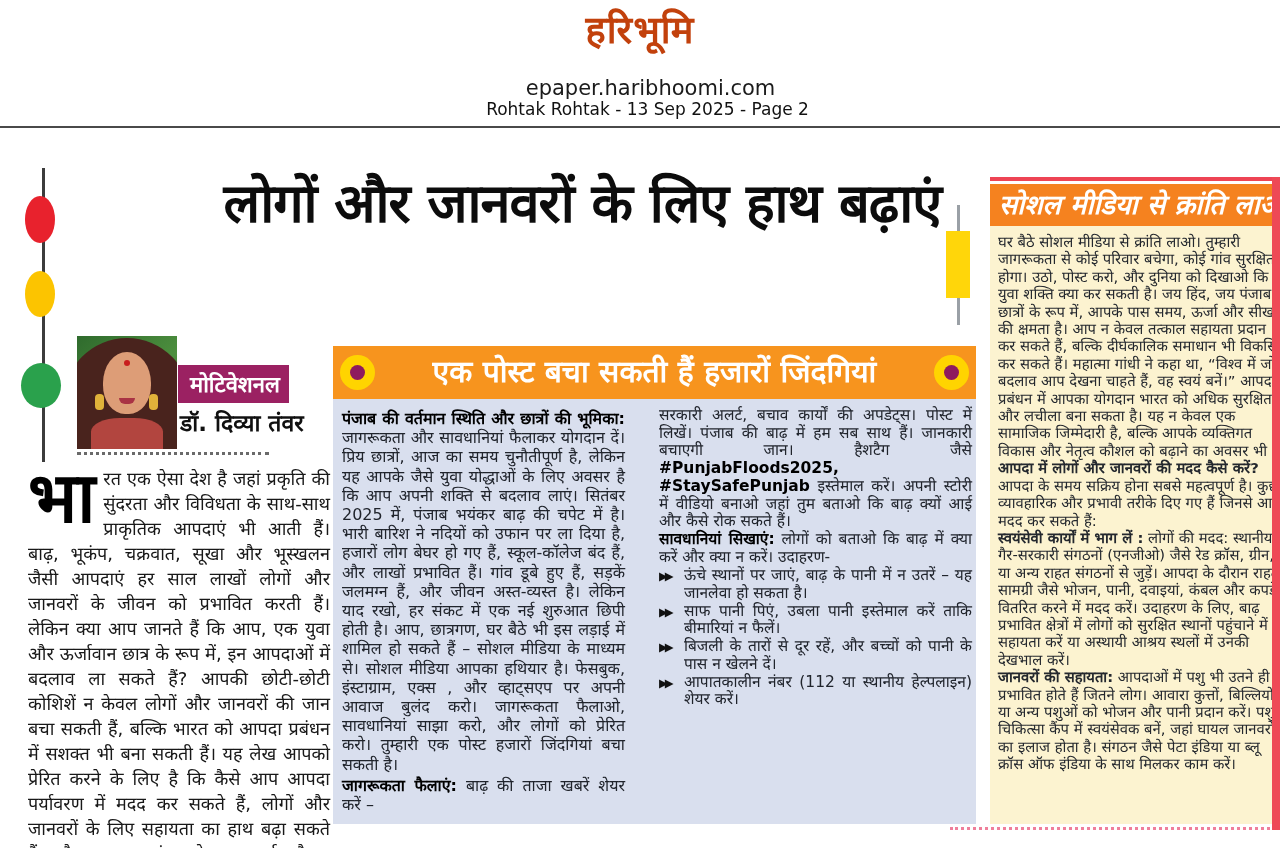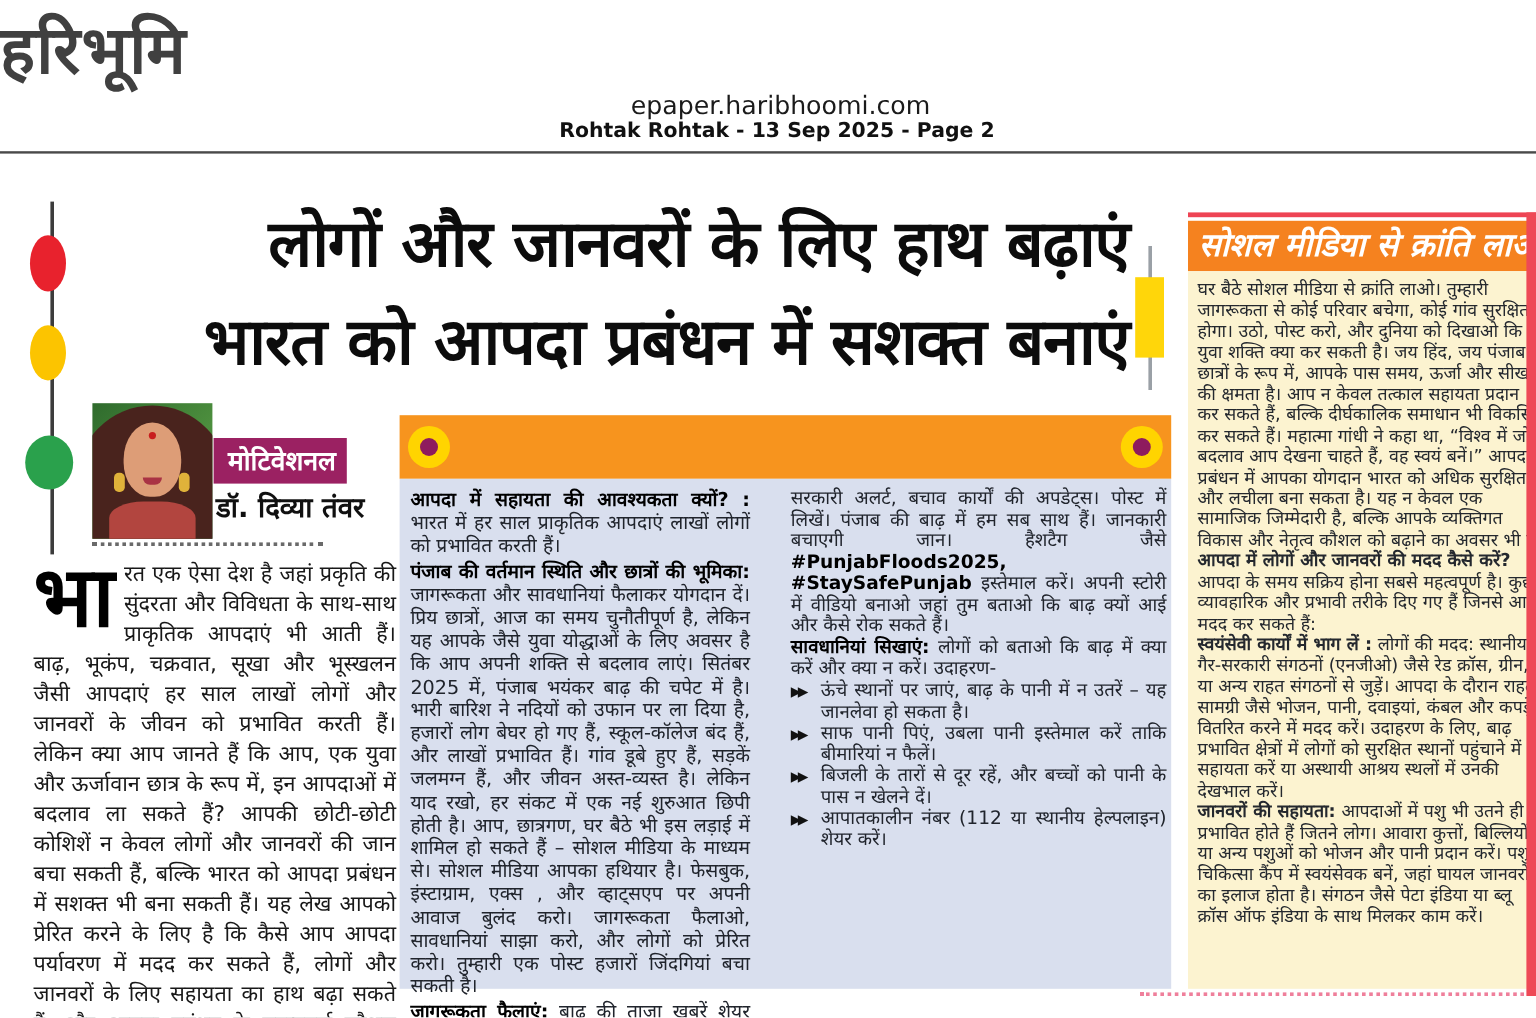--- a/index.html
+++ b/index.html
@@ -1,24 +1,24 @@
 <!DOCTYPE html>
 <html><head>
 <meta charset="utf-8">
 <style>
   * { margin:0; padding:0; box-sizing:border-box; }
   html,body { width:1280px; height:848px; overflow:hidden; background:#fff; }
   body { font-family:"DejaVu Sans","Liberation Sans",sans-serif; color:#1c1c1c; }
   #page { position:relative; width:1280px; height:848px; background:#ffffff; overflow:hidden; }
 
   
-  .logo { position:absolute; top:2px; left:0; right:0; text-align:left;
-          font-size:55px; font-weight:bold; color:#404040; letter-spacing:1px; }
+  .logo { position:absolute; top:2px; left:0; right:0; text-align:center;
+          font-size:38px; font-weight:bold; color:#c2410c; letter-spacing:1px; }
   .site { position:absolute; top:76px; left:0; right:0; text-align:center; font-size:21px; color:#1b1b1b;margin-left:21px; }
-  .edition { position:absolute; top:99px; left:0; right:0; text-align:center; font-size:17px; font-weight:bold; color:#111;margin-left:15px; }
+  .edition { position:absolute; top:99px; left:0; right:0; text-align:center; font-size:17px; font-weight:normal; color:#111;margin-left:15px; }
   .topline { position:absolute; top:126px; left:0; width:1280px; height:2px; background:#4a4a4a; }
 
   
   .v-line { position:absolute; left:42px; top:168px; width:3px; height:294px; background:#3c3c3c; }
   .dot { position:absolute; border-radius:50%; }
   .dot-red { left:25px; top:196px; width:30px; height:47px; background:#e8222d; }
   .dot-yellow { left:25px; top:271px; width:30px; height:46px; background:#fcc400; }
   .dot-green { left:21px; top:363px; width:40px; height:45px; background:#2aa14c; }
 
   
@@ -92,21 +92,20 @@
   <div class="edition">Rohtak Rohtak - 13 Sep 2025 - Page 2</div>
   <div class="topline"></div>
 
   <div class="v-line"></div>
   <div class="dot dot-red"></div>
   <div class="dot dot-yellow"></div>
   <div class="dot dot-green"></div>
 
   <div class="headline">
     <div>लोगों और जानवरों के लिए हाथ बढ़ाएं</div>
-    <div>भारत को आपदा प्रबंधन में सशक्त बनाएं</div>
   </div>
 
   <div class="bar-line"></div>
   <div class="bar-yellow"></div>
 
   <div class="photo">
     <div class="hair"></div>
     <div class="face"></div>
     <div class="bindi"></div>
     <div class="lips"></div>
@@ -119,28 +118,28 @@
   <div class="author-name">डॉ. दिव्या तंवर</div>
 
   <div class="lead-col">
     <span class="dropcap">भा</span><span>रत एक ऐसा देश है जहां प्रकृति की सुंदरता और विविधता के साथ-साथ प्राकृतिक आपदाएं भी आती हैं। बाढ़, भूकंप, चक्रवात, सूखा और भूस्खलन जैसी आपदाएं हर साल लाखों लोगों और जानवरों के जीवन को प्रभावित करती हैं। लेकिन क्या आप जानते हैं कि आप, एक युवा और ऊर्जावान छात्र के रूप में, इन आपदाओं में बदलाव ला सकते हैं? आपकी छोटी-छोटी कोशिशें न केवल लोगों और जानवरों की जान बचा सकती हैं, बल्कि भारत को आपदा प्रबंधन में सशक्त भी बना सकती हैं। यह लेख आपको प्रेरित करने के लिए है कि कैसे आप आपदा पर्यावरण में मदद कर सकते हैं, लोगों और जानवरों के लिए सहायता का हाथ बढ़ा सकते हैं, और आपदा प्रबंधन के महत्वपूर्ण कौशल विकसित कर सकते हैं।</span>
   </div>
 
   <div class="banner">
     <div class="banner-dot left">
         <div class="inner"></div>
       </div>
+    <div class="banner-title">एक पोस्ट बचा सकती हैं हजारों जिंदगियां</div>
     <div class="banner-dot right">
         <div class="inner"></div>
       </div>
   </div>
 
   <div class="bluepanel">
     <div class="fcol fcol1">
-      <p><b>आपदा में सहायता की आवश्यकता क्यों? :</b> <span>भारत में हर साल प्राकृतिक आपदाएं लाखों लोगों को प्रभावित करती हैं।</span></p>
       <p class="sp"><b>पंजाब की वर्तमान स्थिति और छात्रों की भूमिका:</b> <span>जागरूकता और सावधानियां फैलाकर योगदान दें। प्रिय छात्रों, आज का समय चुनौतीपूर्ण है, लेकिन यह आपके जैसे युवा योद्धाओं के लिए अवसर है कि आप अपनी शक्ति से बदलाव लाएं। सितंबर 2025 में, पंजाब भयंकर बाढ़ की चपेट में है। भारी बारिश ने नदियों को उफान पर ला दिया है, हजारों लोग बेघर हो गए हैं, स्कूल-कॉलेज बंद हैं, और लाखों प्रभावित हैं। गांव डूबे हुए हैं, सड़कें जलमग्न हैं, और जीवन अस्त-व्यस्त है। लेकिन याद रखो, हर संकट में एक नई शुरुआत छिपी होती है। आप, छात्रगण, घर बैठे भी इस लड़ाई में शामिल हो सकते हैं – सोशल मीडिया के माध्यम से। सोशल मीडिया आपका हथियार है। फेसबुक, इंस्टाग्राम, एक्स , और व्हाट्सएप पर अपनी आवाज बुलंद करो। जागरूकता फैलाओ, सावधानियां साझा करो, और लोगों को प्रेरित करो। तुम्हारी एक पोस्ट हजारों जिंदगियां बचा सकती है।</span></p>
       <p class="sp"><b>जागरूकता फैलाएं:</b> <span>बाढ़ की ताजा खबरें शेयर करें –</span></p>
     </div>
     <div class="fcol fcol2">
       <p><span>सरकारी अलर्ट, बचाव कार्यों की अपडेट्स। पोस्ट में लिखें। पंजाब की बाढ़ में हम सब साथ हैं। जानकारी बचाएगी जान। हैशटैग जैसे </span><b>#PunjabFloods2025, #StaySafePunjab</b><span> इस्तेमाल करें। अपनी स्टोरी में वीडियो बनाओ जहां तुम बताओ कि बाढ़ क्यों आई और कैसे रोक सकते हैं।</span></p>
       <p><b>सावधानियां सिखाएं:</b> <span>लोगों को बताओ कि बाढ़ में क्या करें और क्या न करें। उदाहरण-</span></p>
       <ul class="blist">
         <li><span class="arrows">▶▶</span><span>ऊंचे स्थानों पर जाएं, बाढ़ के पानी में न उतरें – यह जानलेवा हो सकता है।</span></li>
         <li><span class="arrows">▶▶</span><span>साफ पानी पिएं, उबला पानी इस्तेमाल करें ताकि बीमारियां न फैलें।</span></li>
         <li><span class="arrows">▶▶</span><span>बिजली के तारों से दूर रहें, और बच्चों को पानी के पास न खेलने दें।</span></li>

